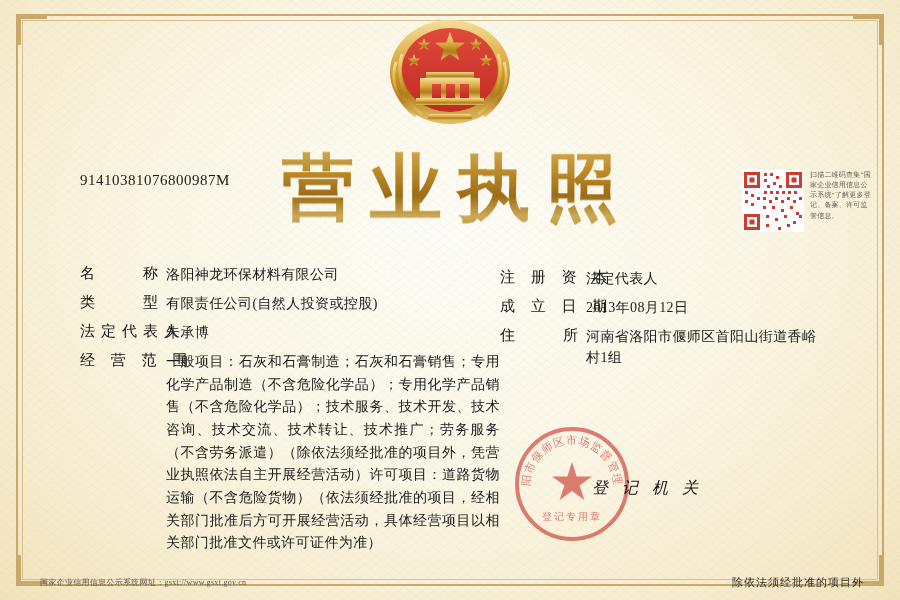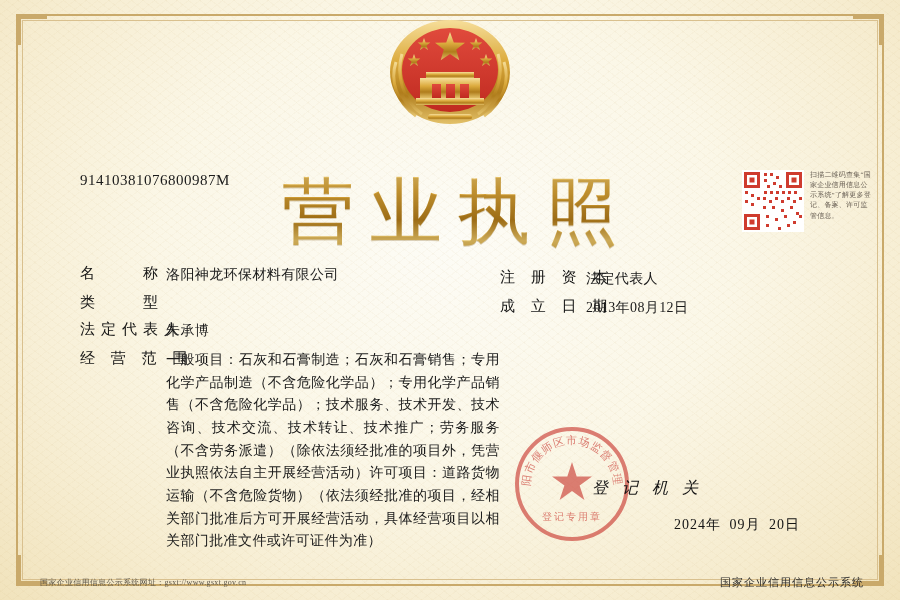--- a/index.html
+++ b/index.html
@@ -61,26 +61,26 @@
     left: 50%;
     transform: translateX(-50%);
     top: 14px;
     width: 136px;
     height: 122px;
   }
 
   
   .title {
     position: absolute;
-    top: 164px;
+    top: 140px;
     left: 50%;
     transform: translateX(-50%);
     font-family: "Liberation Serif", serif;
     font-size: 72px;
-    font-weight: normal;
+    font-weight: bold;
     letter-spacing: 16px;
     text-indent: 16px;
     white-space: nowrap;
     background: linear-gradient(180deg, #f3d98d 0%, #d8a63c 28%, #a9761a 58%, #e8c870 80%, #c89b35 100%);
     -webkit-background-clip: text;
     background-clip: text;
     color: transparent;
     text-shadow: 0 1px 0 rgba(120,80,10,0.25);
   }
 
@@ -333,58 +333,58 @@
   </div>
   <div class="qr-note">扫描二维码查集“国家企业信用信息公示系统”了解更多登记、备案、许可监管信息。</div>
 
   <div class="fields-left">
     <div class="row">
       <div class="flabel">名　　称</div>
       <div class="fvalue">洛阳神龙环保材料有限公司</div>
     </div>
     <div class="row">
       <div class="flabel">类　　型</div>
+      <div class="fvalue">有限责任公司(自然人投资或控股)</div>
     </div>
     <div class="row">
       <div class="flabel">法定代表人</div>
       <div class="fvalue">朱承博</div>
     </div>
     <div class="row">
       <div class="flabel">经 营 范 围</div>
       <div class="fvalue block">一般项目：石灰和石膏制造；石灰和石膏销售；专用化学产品制造（不含危险化学品）；专用化学产品销售（不含危险化学品）；技术服务、技术开发、技术咨询、技术交流、技术转让、技术推广；劳务服务（不含劳务派遣）（除依法须经批准的项目外，凭营业执照依法自主开展经营活动）许可项目：道路货物运输（不含危险货物）（依法须经批准的项目，经相关部门批准后方可开展经营活动，具体经营项目以相关部门批准文件或许可证件为准）</div>
     </div>
   </div>
 
   <div class="fields-right">
     <div class="row">
       <div class="flabel">注 册 资 本</div>
       <div class="fvalue">法定代表人</div>
     </div>
     <div class="row">
       <div class="flabel">成 立 日 期</div>
       <div class="fvalue">2013年08月12日</div>
+    </div>
+    <div class="row">
+      <div class="flabel">住　　所</div>
+      <div class="fvalue">河南省洛阳市偃师区首阳山街道香峪村1组</div>
     </div>
   </div>
 
   <div class="seal">
     <svg viewBox="0 0 120 120" width="120" height="120" xmlns="http://www.w3.org/2000/svg">
       <circle cx="60" cy="60" r="55" fill="none" stroke="#c8342c" stroke-width="4"></circle>
       <polygon fill="#c8342c" points="60,38 64.7,52.5 80,52.5 67.6,61.5 72.4,76 60,67 47.6,76 52.4,61.5 40,52.5 55.3,52.5"></polygon>
       <path id="sealArc" d="M 18 62 A 42 42 0 0 1 102 62" fill="none"></path>
       <text font-size="11" fill="#c8342c" font-family="'Liberation Serif', serif" letter-spacing="1">
         <textPath href="#sealArc" startOffset="50%" text-anchor="middle">洛阳市偃师区市场监督管理局</textPath>
       </text>
       <text x="60" y="96" font-size="10" fill="#c8342c" text-anchor="middle" font-family="'Liberation Serif', serif" letter-spacing="2">登记专用章</text>
     </svg>
   </div>
 
   <div class="authority">登 记 机 关</div>
 
-  <div class="issue-date">
-    <span>2024年</span>
-    <span>09月</span>
-    <span>20日</span>
-  </div>
 
   <div class="footer-left">国家企业信用信息公示系统网址：gsxt://www.gsxt.gov.cn</div>
-  <div class="footer-right">国家企业信用信息公示系统</div>
+  <div class="footer-right">除依法须经批准的项目外</div>
 
 </div>
 
 </body></html>

